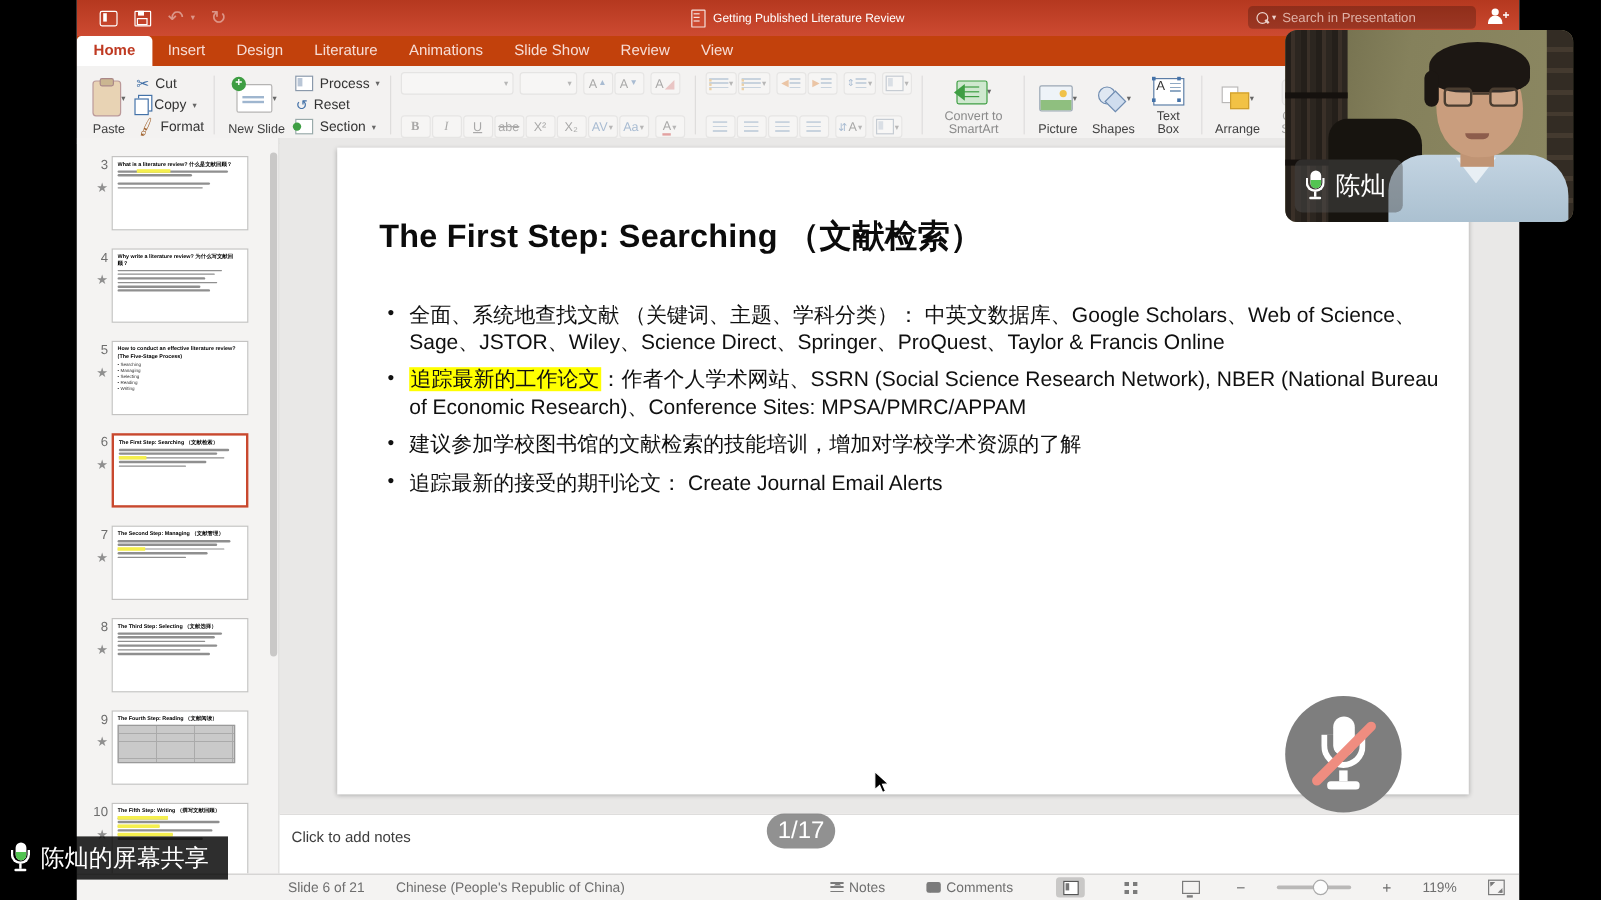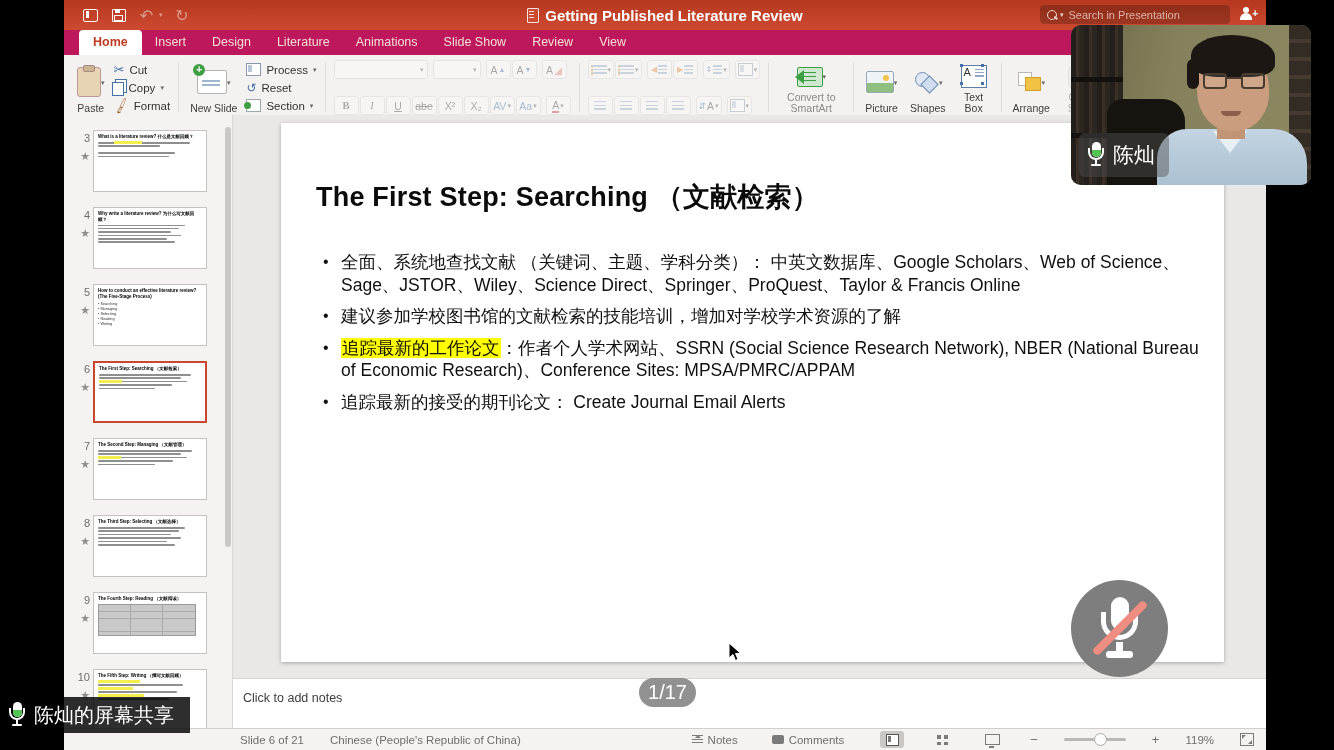--- a/index.html
+++ b/index.html
@@ -14,33 +14,33 @@
   .ic-newwin{width:13px;height:11px;border:1.6px solid #fff;border-radius:2px;position:relative;}
   .ic-newwin:before{content:"";position:absolute;left:2px;top:1px;width:3px;height:7px;background:#fff;}
   .ic-save{width:12px;height:11px;border:1.6px solid #fff;border-radius:1px;position:relative;}
   .ic-save:before{content:"";position:absolute;left:2px;top:-1px;width:5px;height:4px;background:#fff;}
   .ic-save:after{content:"";position:absolute;left:1px;bottom:0;width:7px;height:4px;border:1px solid #fff;}
   .qa .dim{opacity:.45;}
   .undo-caret{font-size:7px;color:#fff;opacity:.45;margin-left:-7px;}
   .title-center{position:absolute;left:0;right:0;top:0;height:30px;display:flex;align-items:center;justify-content:center;gap:6px;pointer-events:none;}
   .ic-doc{width:10px;height:13px;border:1.4px solid #f4e2de;border-radius:1px;position:relative;background:#cd4a31;}
   .ic-doc:before{content:"";position:absolute;left:1px;top:2px;width:5px;height:1.4px;background:#f4e2de;box-shadow:0 3px 0 #f4e2de,0 6px 0 #f4e2de;}
-  .doc-title{color:#fff;font-size:15px;font-weight:bold;}
+  .doc-title{color:#fff;font-size:10px;font-weight:normal;}
   .search-box{position:absolute;right:36px;top:5px;width:176px;height:19px;background:rgba(0,0,0,.22);border-radius:4px;display:flex;align-items:center;gap:5px;padding:0 7px;}
   .ic-mag{width:8px;height:8px;border:1.5px solid #ecd3cc;border-radius:50%;position:relative;flex:0 0 auto;}
   .ic-mag:after{content:"";position:absolute;left:6px;top:6px;width:4px;height:1.5px;background:#ecd3cc;transform:rotate(45deg);}
   .mag-caret{color:#ecd3cc;font-size:7px;margin-left:-2px;}
   .search-ph{color:#dfb2a7;font-size:11px;white-space:nowrap;}
   .ic-person-add{position:absolute;right:8px;top:7px;width:18px;height:15px;}
   .ic-person-add .head{position:absolute;left:3px;top:0;width:6px;height:6px;border-radius:50%;background:#fff;}
   .ic-person-add .bodyp{position:absolute;left:0;top:6px;width:12px;height:7px;border-radius:6px 6px 0 0;background:#fff;}
   .ic-person-add .plus{position:absolute;right:0;top:1px;color:#fff;font-size:10px;font-weight:bold;}
 
   
-  .tabsbar{height:25px;background:#be185d;display:flex;align-items:flex-end;padding-left:15px;}
+  .tabsbar{height:25px;background:#c2410c;display:flex;align-items:flex-end;}
   .tab{color:#f7ddd6;font-size:12.5px;padding:5px 13px 6px;white-space:nowrap;}
   .tab.active{background:#ffffff;color:#bf3a22;font-weight:bold;border-radius:4px 4px 0 0;padding:5px 14px 6px;}
 
   
   .ribbon{height:59px;background:#f3f2f1;border-bottom:1px solid #cfcecd;display:flex;align-items:stretch;padding:3px 4px 2px 6px;position:relative;}
   .vsep{width:1px;background:#dedddc;margin:5px 4px;}
   .rgroup{display:flex;align-items:stretch;gap:2px;padding:1px 2px;}
   .btn-big{display:flex;flex-direction:column;align-items:center;justify-content:space-between;padding:2px 5px;font-size:10.5px;color:#3f3f3f;line-height:11px;text-align:center;}
   .btn-big .big-ic{flex:1;display:flex;align-items:center;justify-content:center;}
   .mini-col{display:flex;flex-direction:column;justify-content:space-between;padding:3px 2px;}
@@ -562,22 +562,22 @@
             </div>
           </div>
         <div class="side-scroll"></div>
       </div>
       <div class="editor-col">
         <div class="canvas">
           <div class="slide">
             <div class="slide-title">The First Step: Searching （文献检索）</div>
             <ul class="bullets">
                 <li>全面、系统地查找文献 （关键词、主题、学科分类）： 中英文数据库、Google Scholars、Web of Science、Sage、JSTOR、Wiley、Science Direct、Springer、ProQuest、Taylor &amp; Francis Online</li>
+                <li><mark>追踪最新的工作论文</mark>：作者个人学术网站、SSRN (Social Science Research Network), NBER (National Bureau of Economic Research)、Conference Sites: MPSA/PMRC/APPAM</li>
                 <li>建议参加学校图书馆的文献检索的技能培训，增加对学校学术资源的了解</li>
-                <li><mark>追踪最新的工作论文</mark>：作者个人学术网站、SSRN (Social Science Research Network), NBER (National Bureau of Economic Research)、Conference Sites: MPSA/PMRC/APPAM</li>
                 <li>追踪最新的接受的期刊论文： Create Journal Email Alerts</li>
               </ul>
           </div>
         </div>
         <div class="notesbar">
           <span class="notes-ph">Click to add notes</span>
         </div>
       </div>
     </div>
 

